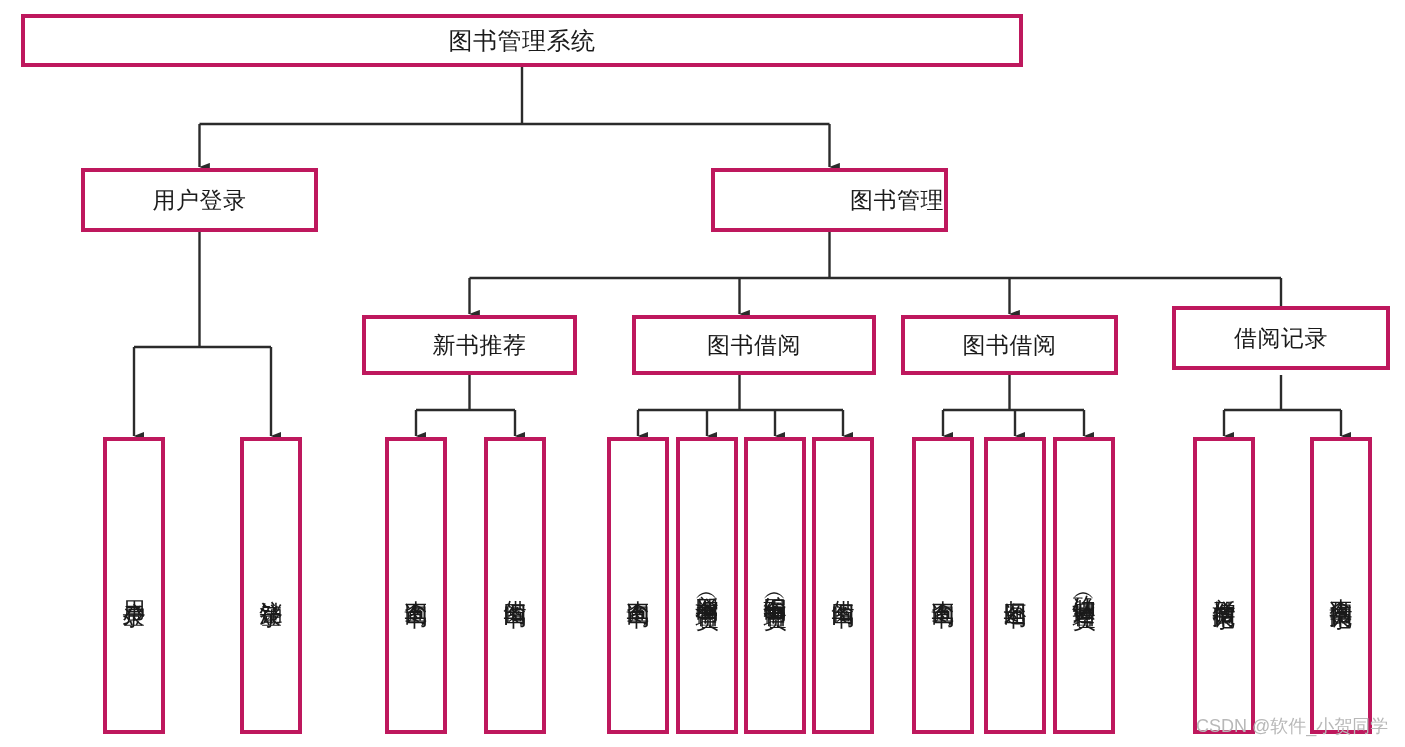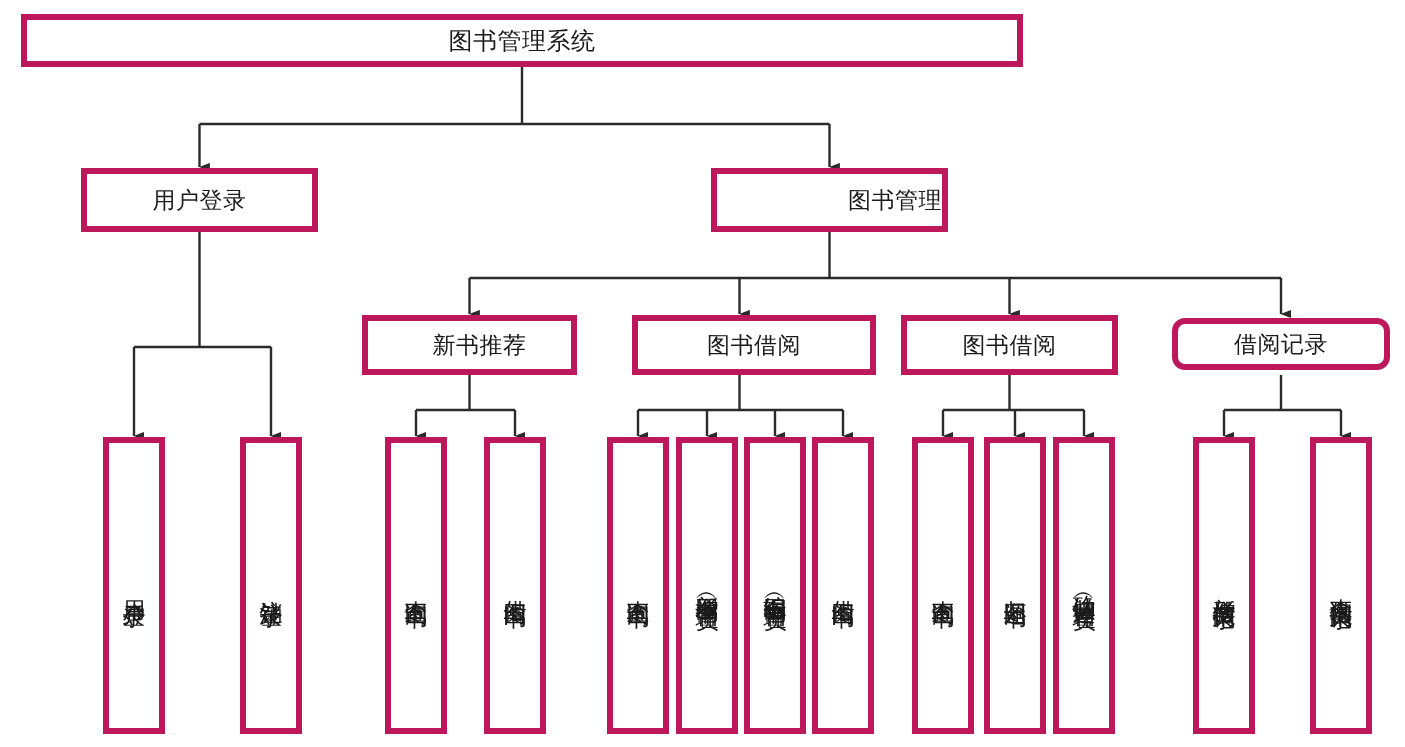--- a/index.html
+++ b/index.html
@@ -22,21 +22,21 @@
     position: absolute;
     left: 0;
     top: 0;
     width: 1405px;
     height: 747px;
   }
   .node-box {
     position: absolute;
     box-sizing: border-box;
     background: #ffffff;
-    border: 6px solid #be185d;
+    border: 4px solid #be185d;
     display: flex;
     align-items: center;
     justify-content: center;
     overflow: hidden;
   }
   .node-label {
     color: #1a1a1a;
     text-align: center;
     line-height: 1.08;
     white-space: nowrap;
@@ -125,21 +125,21 @@
       </div>
       <div class="node-box node-horizontal" style="left: 362px; top: 315px; width: 215px; height: 60px; padding-left: 20px;">
         <span class="node-label">新书推荐</span>
       </div>
       <div class="node-box node-horizontal" style="left: 632px; top: 315px; width: 244px; height: 60px;">
         <span class="node-label">图书借阅</span>
       </div>
       <div class="node-box node-horizontal" style="left: 901px; top: 315px; width: 217px; height: 60px;">
         <span class="node-label">图书借阅</span>
       </div>
-      <div class="node-box node-horizontal" style="left: 1172px; top: 318px; width: 218px; height: 52px; border-radius: 13px;">
+      <div class="node-box node-horizontal" style="left: 1172px; top: 306px; width: 218px; height: 64px;">
         <span class="node-label">借阅记录</span>
       </div>
       <div class="node-box node-vertical" style="left: 103px; top: 437px; width: 62px; height: 297px;">
         <span class="node-label">用户登录</span>
       </div>
       <div class="node-box node-vertical" style="left: 240px; top: 437px; width: 62px; height: 297px;">
         <span class="node-label">注销登录</span>
       </div>
       <div class="node-box node-vertical" style="left: 385px; top: 437px; width: 62px; height: 297px;">
         <span class="node-label">查询图书</span>
@@ -169,14 +169,15 @@
         <span class="node-label">确认归还（管理员）</span>
       </div>
       <div class="node-box node-vertical" style="left: 1193px; top: 437px; width: 62px; height: 297px;">
         <span class="node-label">新增借阅记录</span>
       </div>
       <div class="node-box node-vertical" style="left: 1310px; top: 437px; width: 62px; height: 297px;">
         <span class="node-label">查询借阅记录</span>
       </div>
     </div>
 
+  <div class="watermark" style="left: 1196px; top: 714px;">CSDN @软件_小贺同学</div>
 
 </div>
 
 </body></html>

